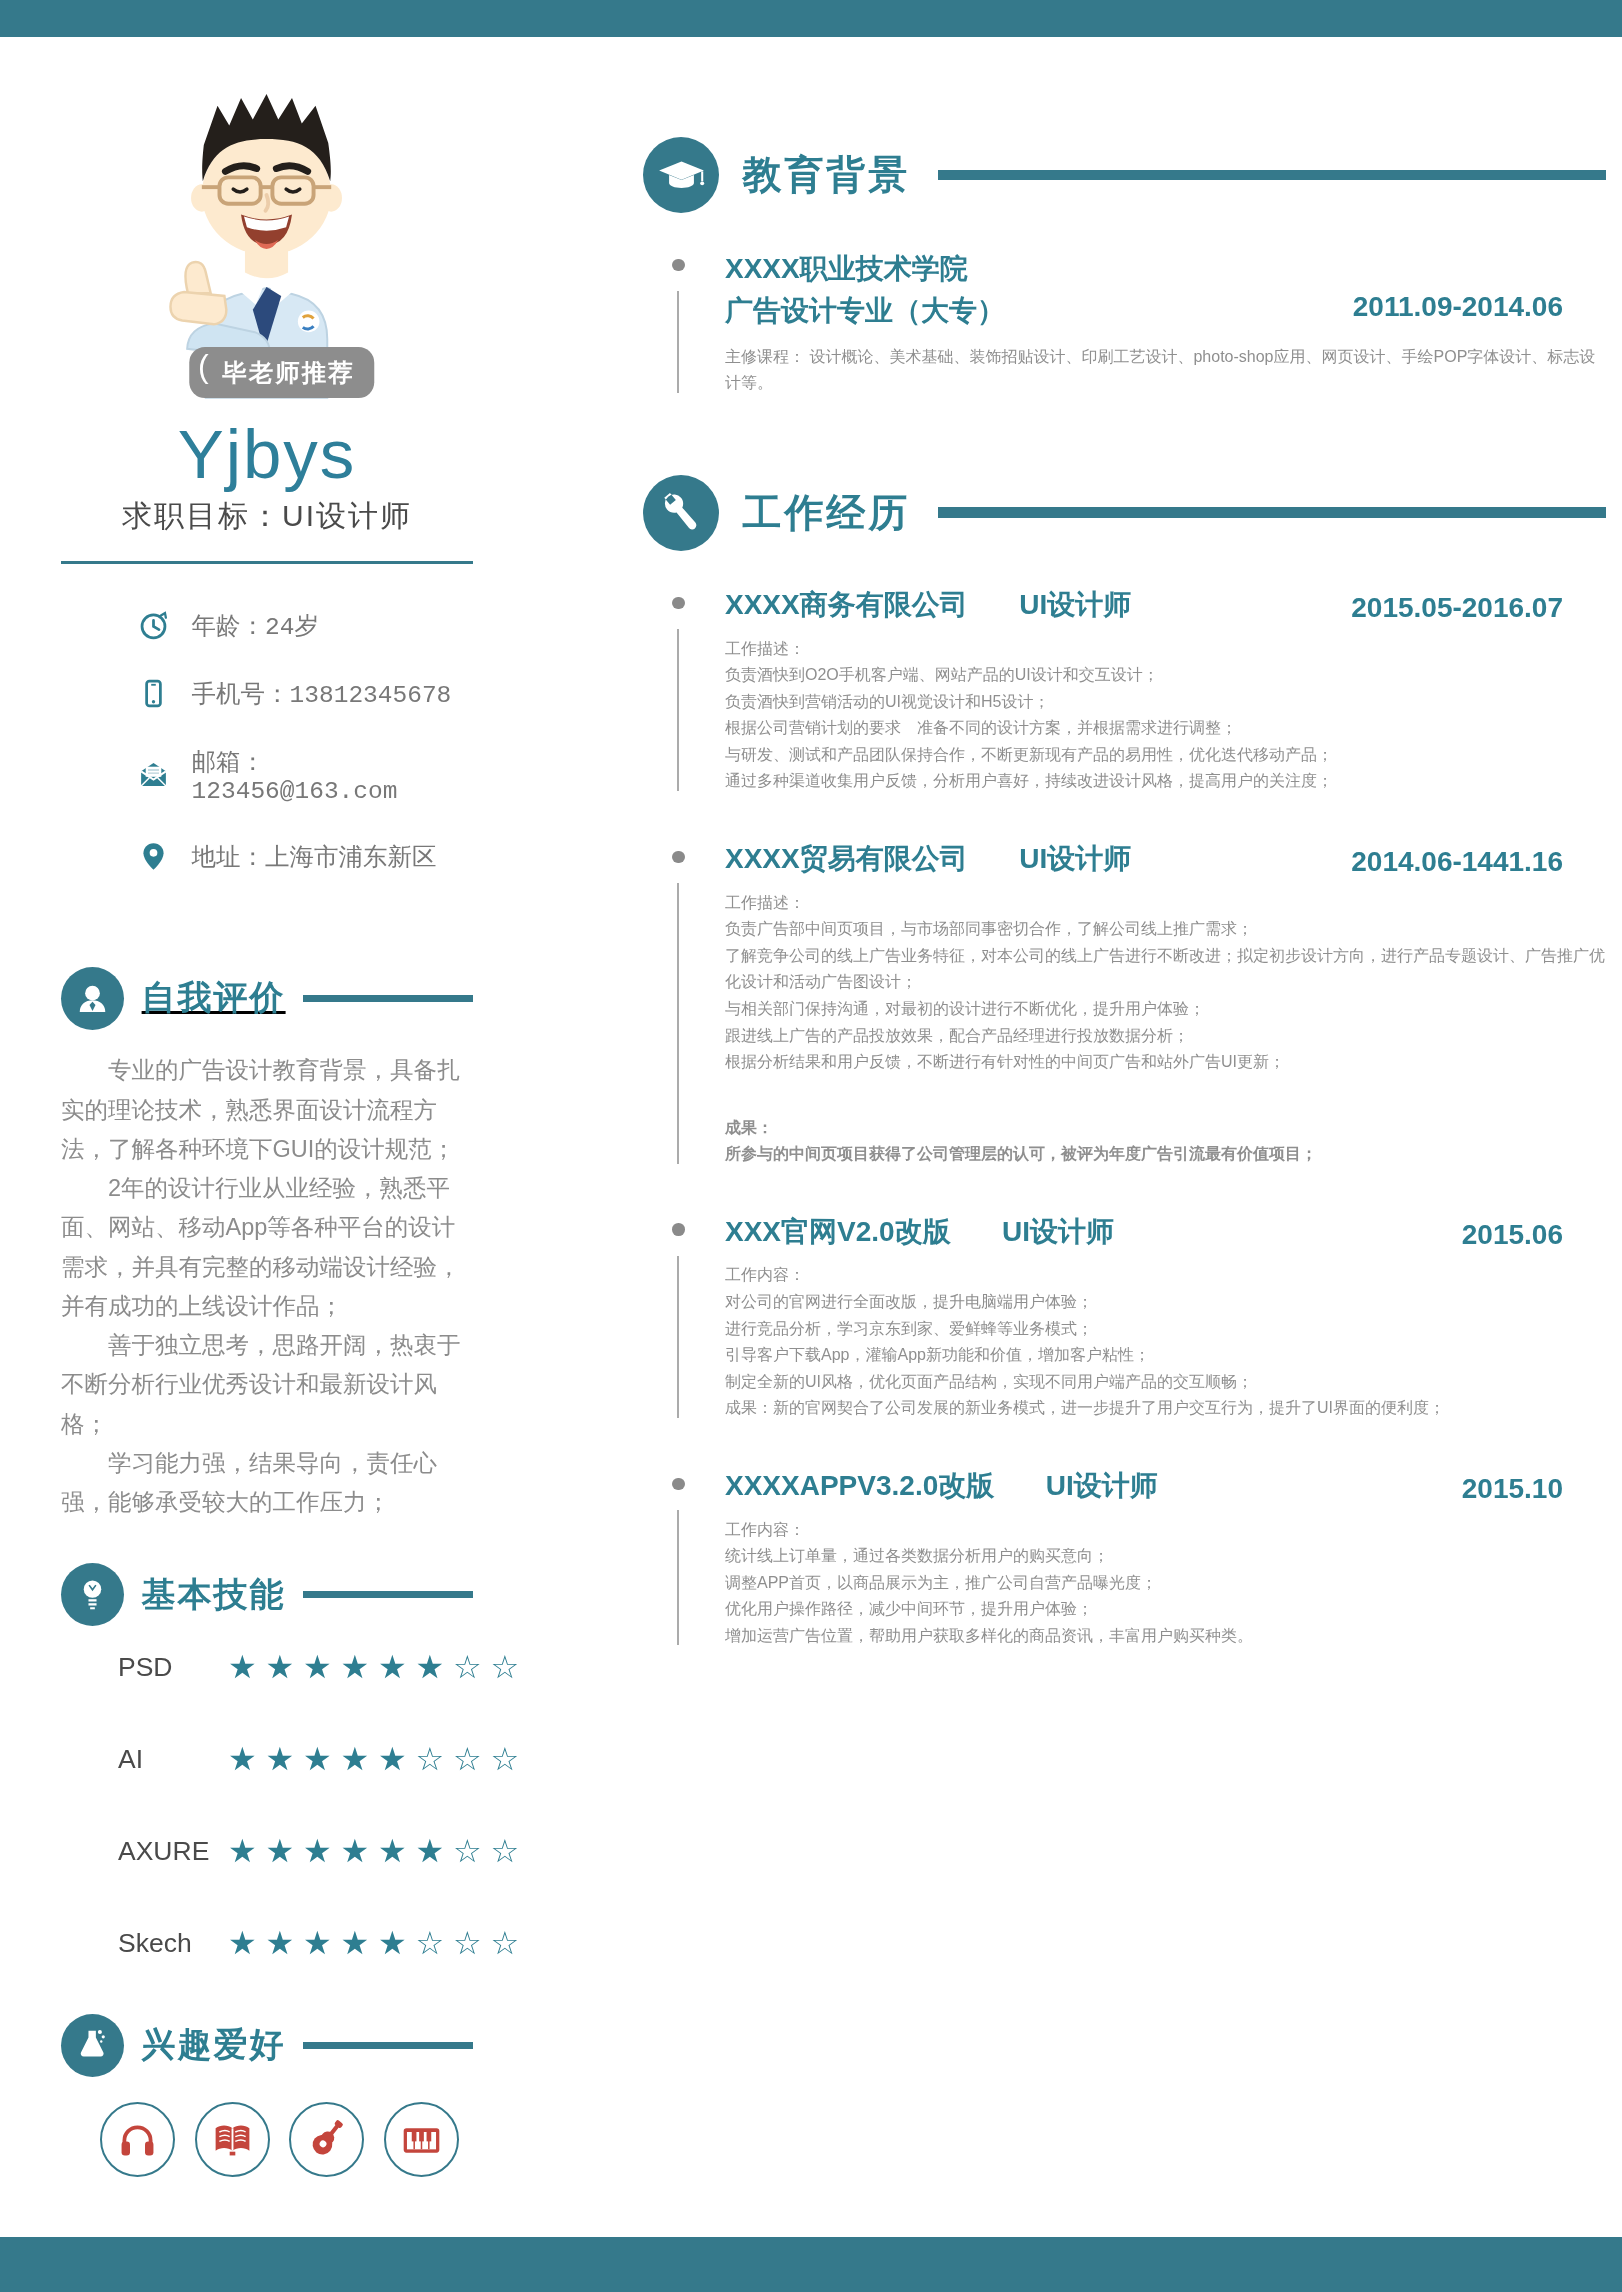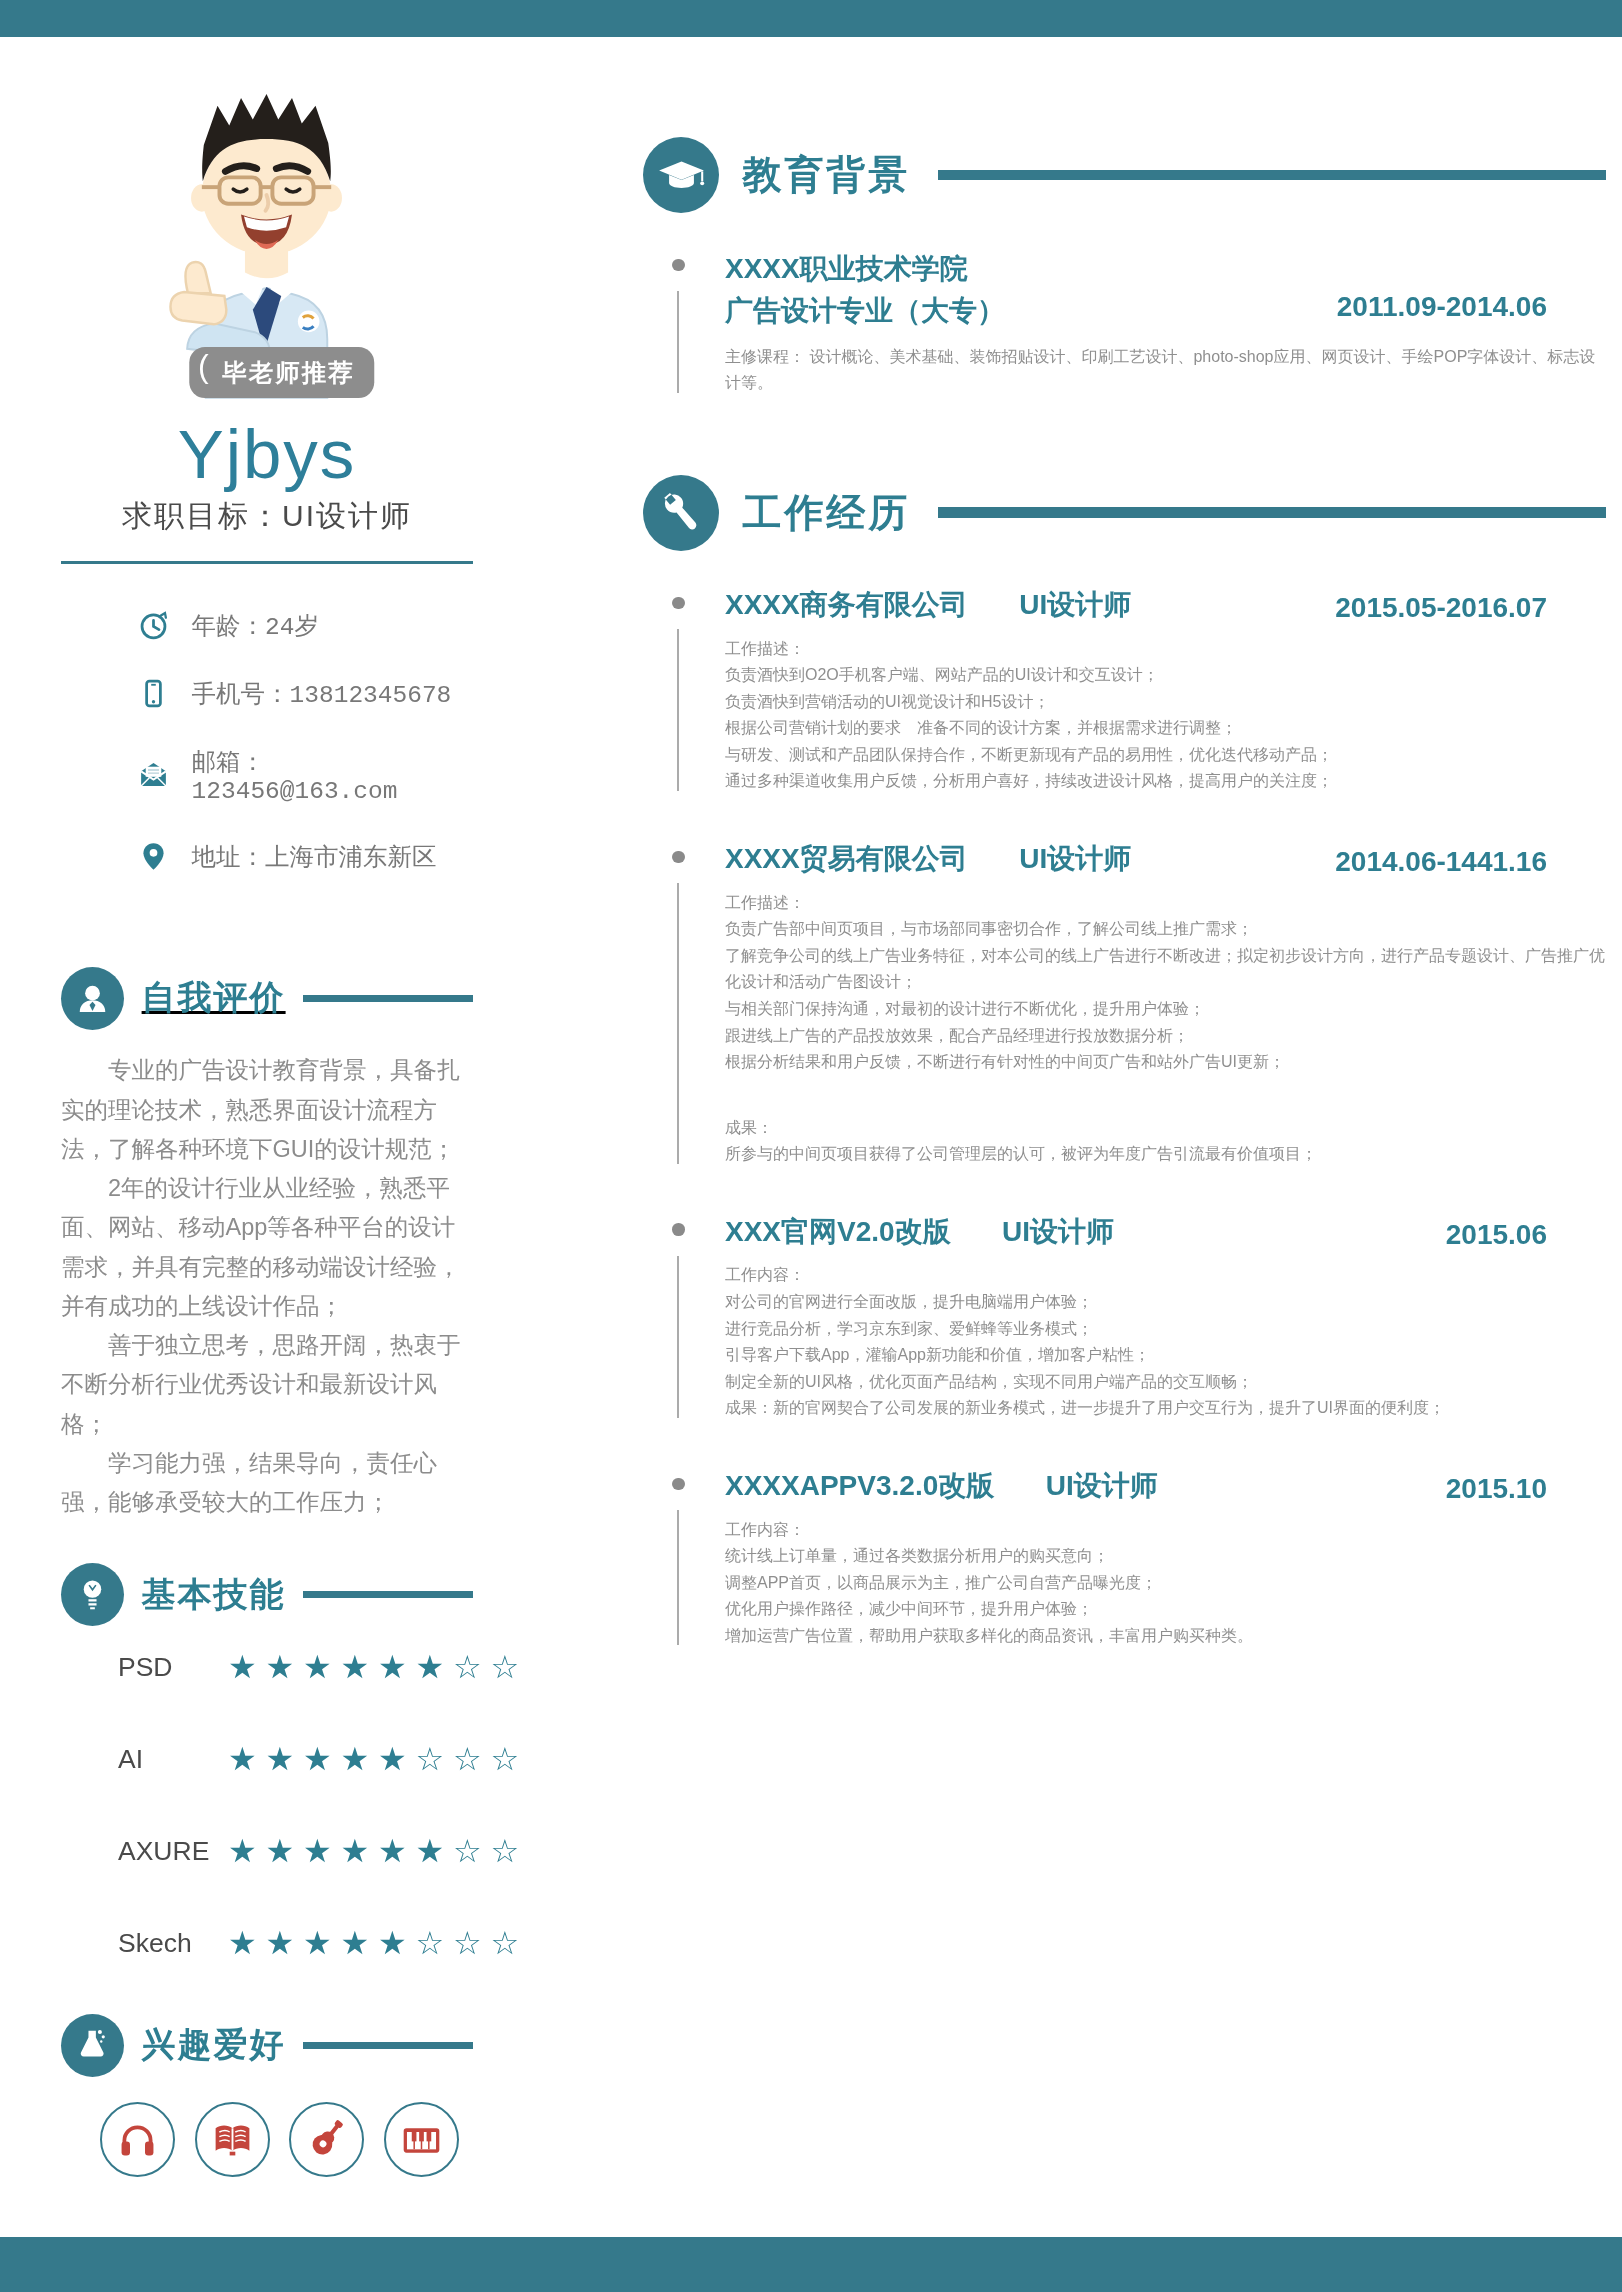--- a/index.html
+++ b/index.html
@@ -52,26 +52,26 @@
   .r-title{font-size:39px;font-weight:bold;color:#2e7e91;letter-spacing:2.9px;white-space:nowrap;}
   .r-rule{flex:1;height:10.8px;background:#35798b;margin-left:27.4px;}
   .work-section{margin-top:78px;}
 
   .timeline{margin-top:35px;}
   .t-entry{position:relative;margin-left:29px;padding-left:53px;margin-bottom:45px;}
   .t-dot{position:absolute;left:0;top:10.8px;width:12.7px;height:12.7px;border-radius:50%;background:#8a8a8a;}
   .t-line{position:absolute;left:4.9px;top:43px;bottom:3.9px;width:2px;background:#ababab;}
   .t-company{font-size:28px;font-weight:bold;color:#2e7e91;display:inline-block;}
   .t-role{font-size:28px;font-weight:bold;color:#2e7e91;display:inline-block;margin-left:47px;}
-  .t-date{position:absolute;right:59px;top:5.9px;font-size:28px;font-weight:bold;color:#2e7e91;}
+  .t-date{position:absolute;right:43px;top:5.9px;font-size:28px;font-weight:bold;color:#2e7e91;}
   .t-school{font-size:28px;font-weight:bold;color:#2e7e91;line-height:1.5;margin:0;}
   .t-major{font-size:28px;font-weight:bold;color:#2e7e91;line-height:1.5;margin:0;}
   .t-body{margin-top:11.8px;}
   .t-body p{margin:0;font-size:16px;line-height:1.66;color:#8f8f8f;}
-  .result-block{margin-top:39px;}
+  .result-block{margin-top:39px;font-weight:bold;}
 </style>
 </head>
 <body>
 
 <div class="page">
   <div class="top-bar"></div>
   <div class="bottom-bar"></div>
 
   <div class="left-col">
 

